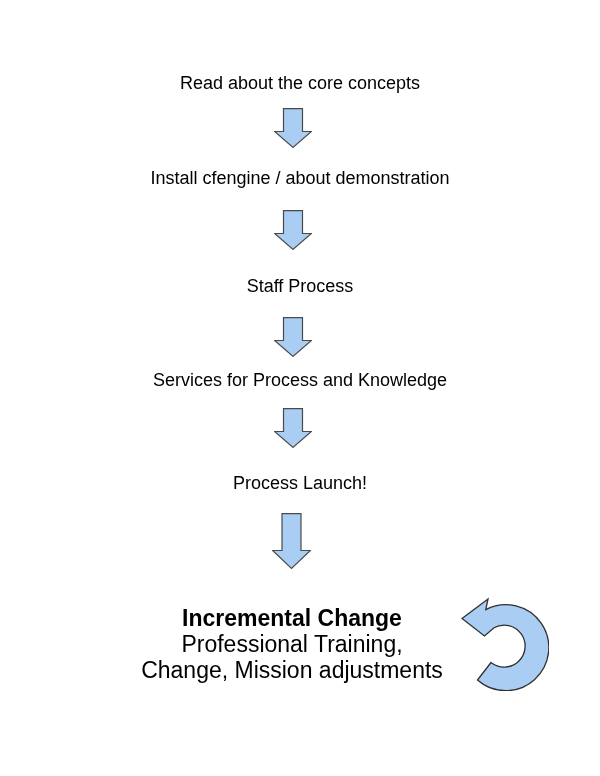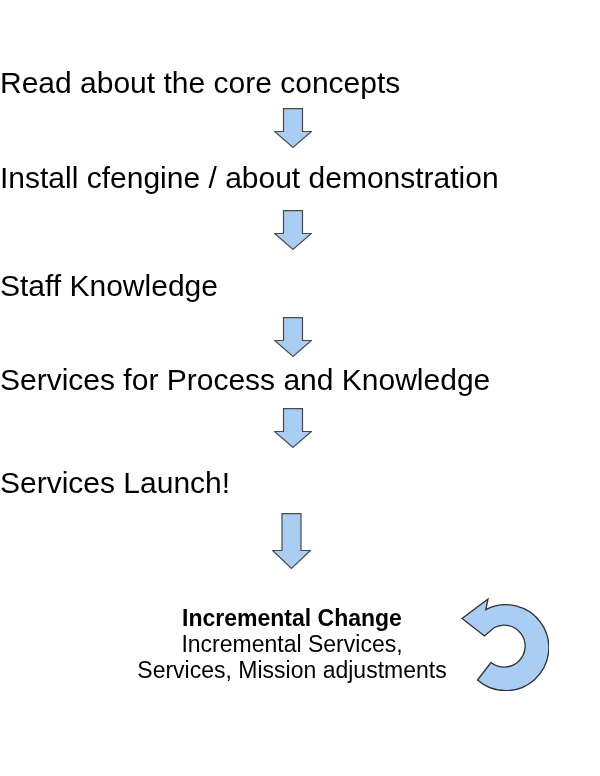--- a/index.html
+++ b/index.html
@@ -13,21 +13,22 @@
     height: 776px;
     background: #ffffff;
     overflow: hidden;
     font-family: "Liberation Sans", sans-serif;
     color: #000000;
   }
   .step-label {
     position: absolute;
     left: 0;
     width: 600px;
-    font-size: 30px;
+    text-align: center;
+    font-size: 18px;
     line-height: 32px;
     white-space: nowrap;
   }
   .arrow-svg {
     position: absolute;
     display: block;
   }
   .arrow-path {
     stroke: #4a4a4a;
     stroke-width: 1.2;
@@ -62,41 +63,41 @@
   <svg class="arrow-svg" style="top:108px; left:274px" width="38" height="40" viewBox="0 0 38 40">
     <path class="arrow-path" d="M9.5 0.6 L28.5 0.6 L28.5 23.5 L37.4 23.5 L19 39.4 L0.6 23.5 L9.5 23.5 Z" fill="#a9cdf3"></path>
   </svg>
 
   <div class="step-label" style="top:162px">Install cfengine / about demonstration</div>
 
   <svg class="arrow-svg" style="top:210px; left:274px" width="38" height="40" viewBox="0 0 38 40">
     <path class="arrow-path" d="M9.5 0.6 L28.5 0.6 L28.5 23.5 L37.4 23.5 L19 39.4 L0.6 23.5 L9.5 23.5 Z" fill="#a9cdf3"></path>
   </svg>
 
-  <div class="step-label" style="top:270px">Staff Knowledge</div>
+  <div class="step-label" style="top:270px">Staff Process</div>
 
   <svg class="arrow-svg" style="top:317px; left:274px" width="38" height="40" viewBox="0 0 38 40">
     <path class="arrow-path" d="M9.5 0.6 L28.5 0.6 L28.5 23.5 L37.4 23.5 L19 39.4 L0.6 23.5 L9.5 23.5 Z" fill="#a9cdf3"></path>
   </svg>
 
   <div class="step-label" style="top:364px">Services for Process and Knowledge</div>
 
   <svg class="arrow-svg" style="top:408px; left:274px" width="38" height="40" viewBox="0 0 38 40">
     <path class="arrow-path" d="M9.5 0.6 L28.5 0.6 L28.5 23.5 L37.4 23.5 L19 39.4 L0.6 23.5 L9.5 23.5 Z" fill="#a9cdf3"></path>
   </svg>
 
-  <div class="step-label" style="top:467px">Services Launch!</div>
+  <div class="step-label" style="top:467px">Process Launch!</div>
 
   <svg class="arrow-svg" style="top:513px; left:272px" width="39" height="56" viewBox="0 0 39 56">
     <path class="arrow-path" d="M10 0.6 L29 0.6 L29 37.5 L38.4 37.5 L19.5 55.4 L0.6 37.5 L10 37.5 Z" fill="#a9cdf3"></path>
   </svg>
 
   <div class="final-block">
     <div class="final-title">Incremental Change</div>
-    <div>Incremental Services,</div>
-    <div>Services, Mission adjustments</div>
+    <div>Professional Training,</div>
+    <div>Change, Mission adjustments</div>
   </div>
 
   <svg class="arrow-svg" style="top:597px; left:461px" width="88" height="94" viewBox="0 0 88 94">
     <path class="loop-path" d="M1 21.5 L27 2 L24.8 12.6 A43 43 0 1 1 16.5 83 L30 65.5 A21 21 0 1 0 33 30.7 L23.5 39 Z" fill="#a9cdf3"></path>
   </svg>
 
 </div>
 
 </body></html>

